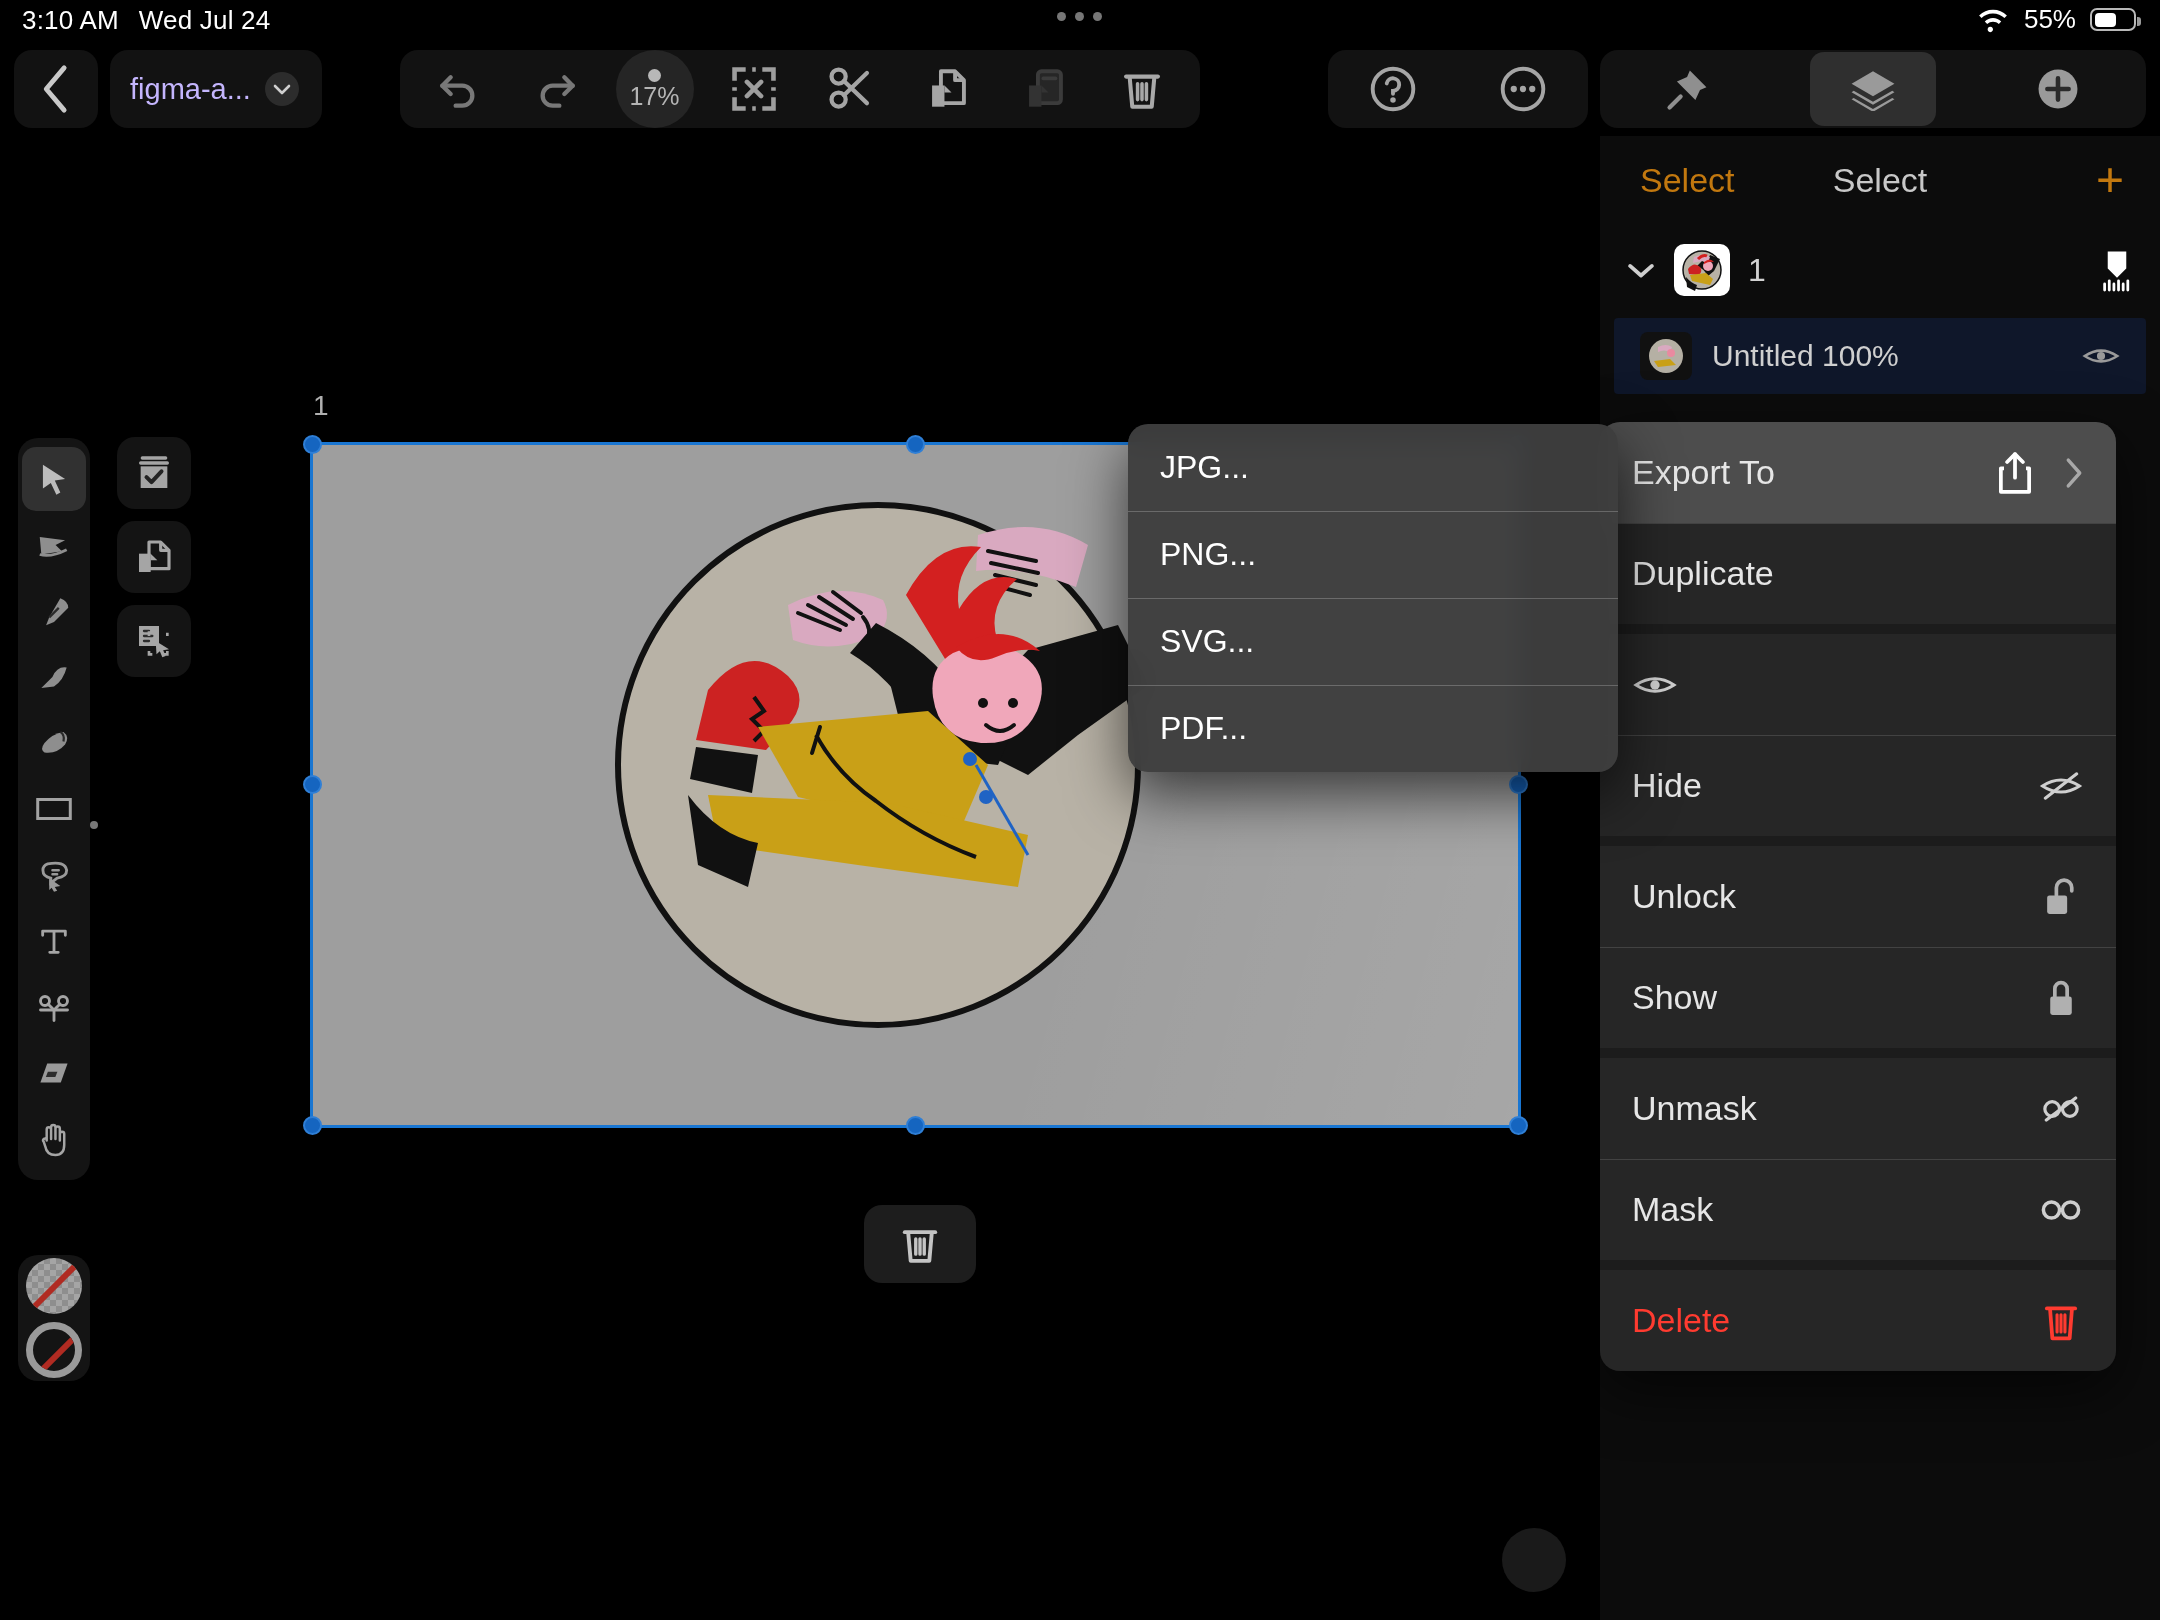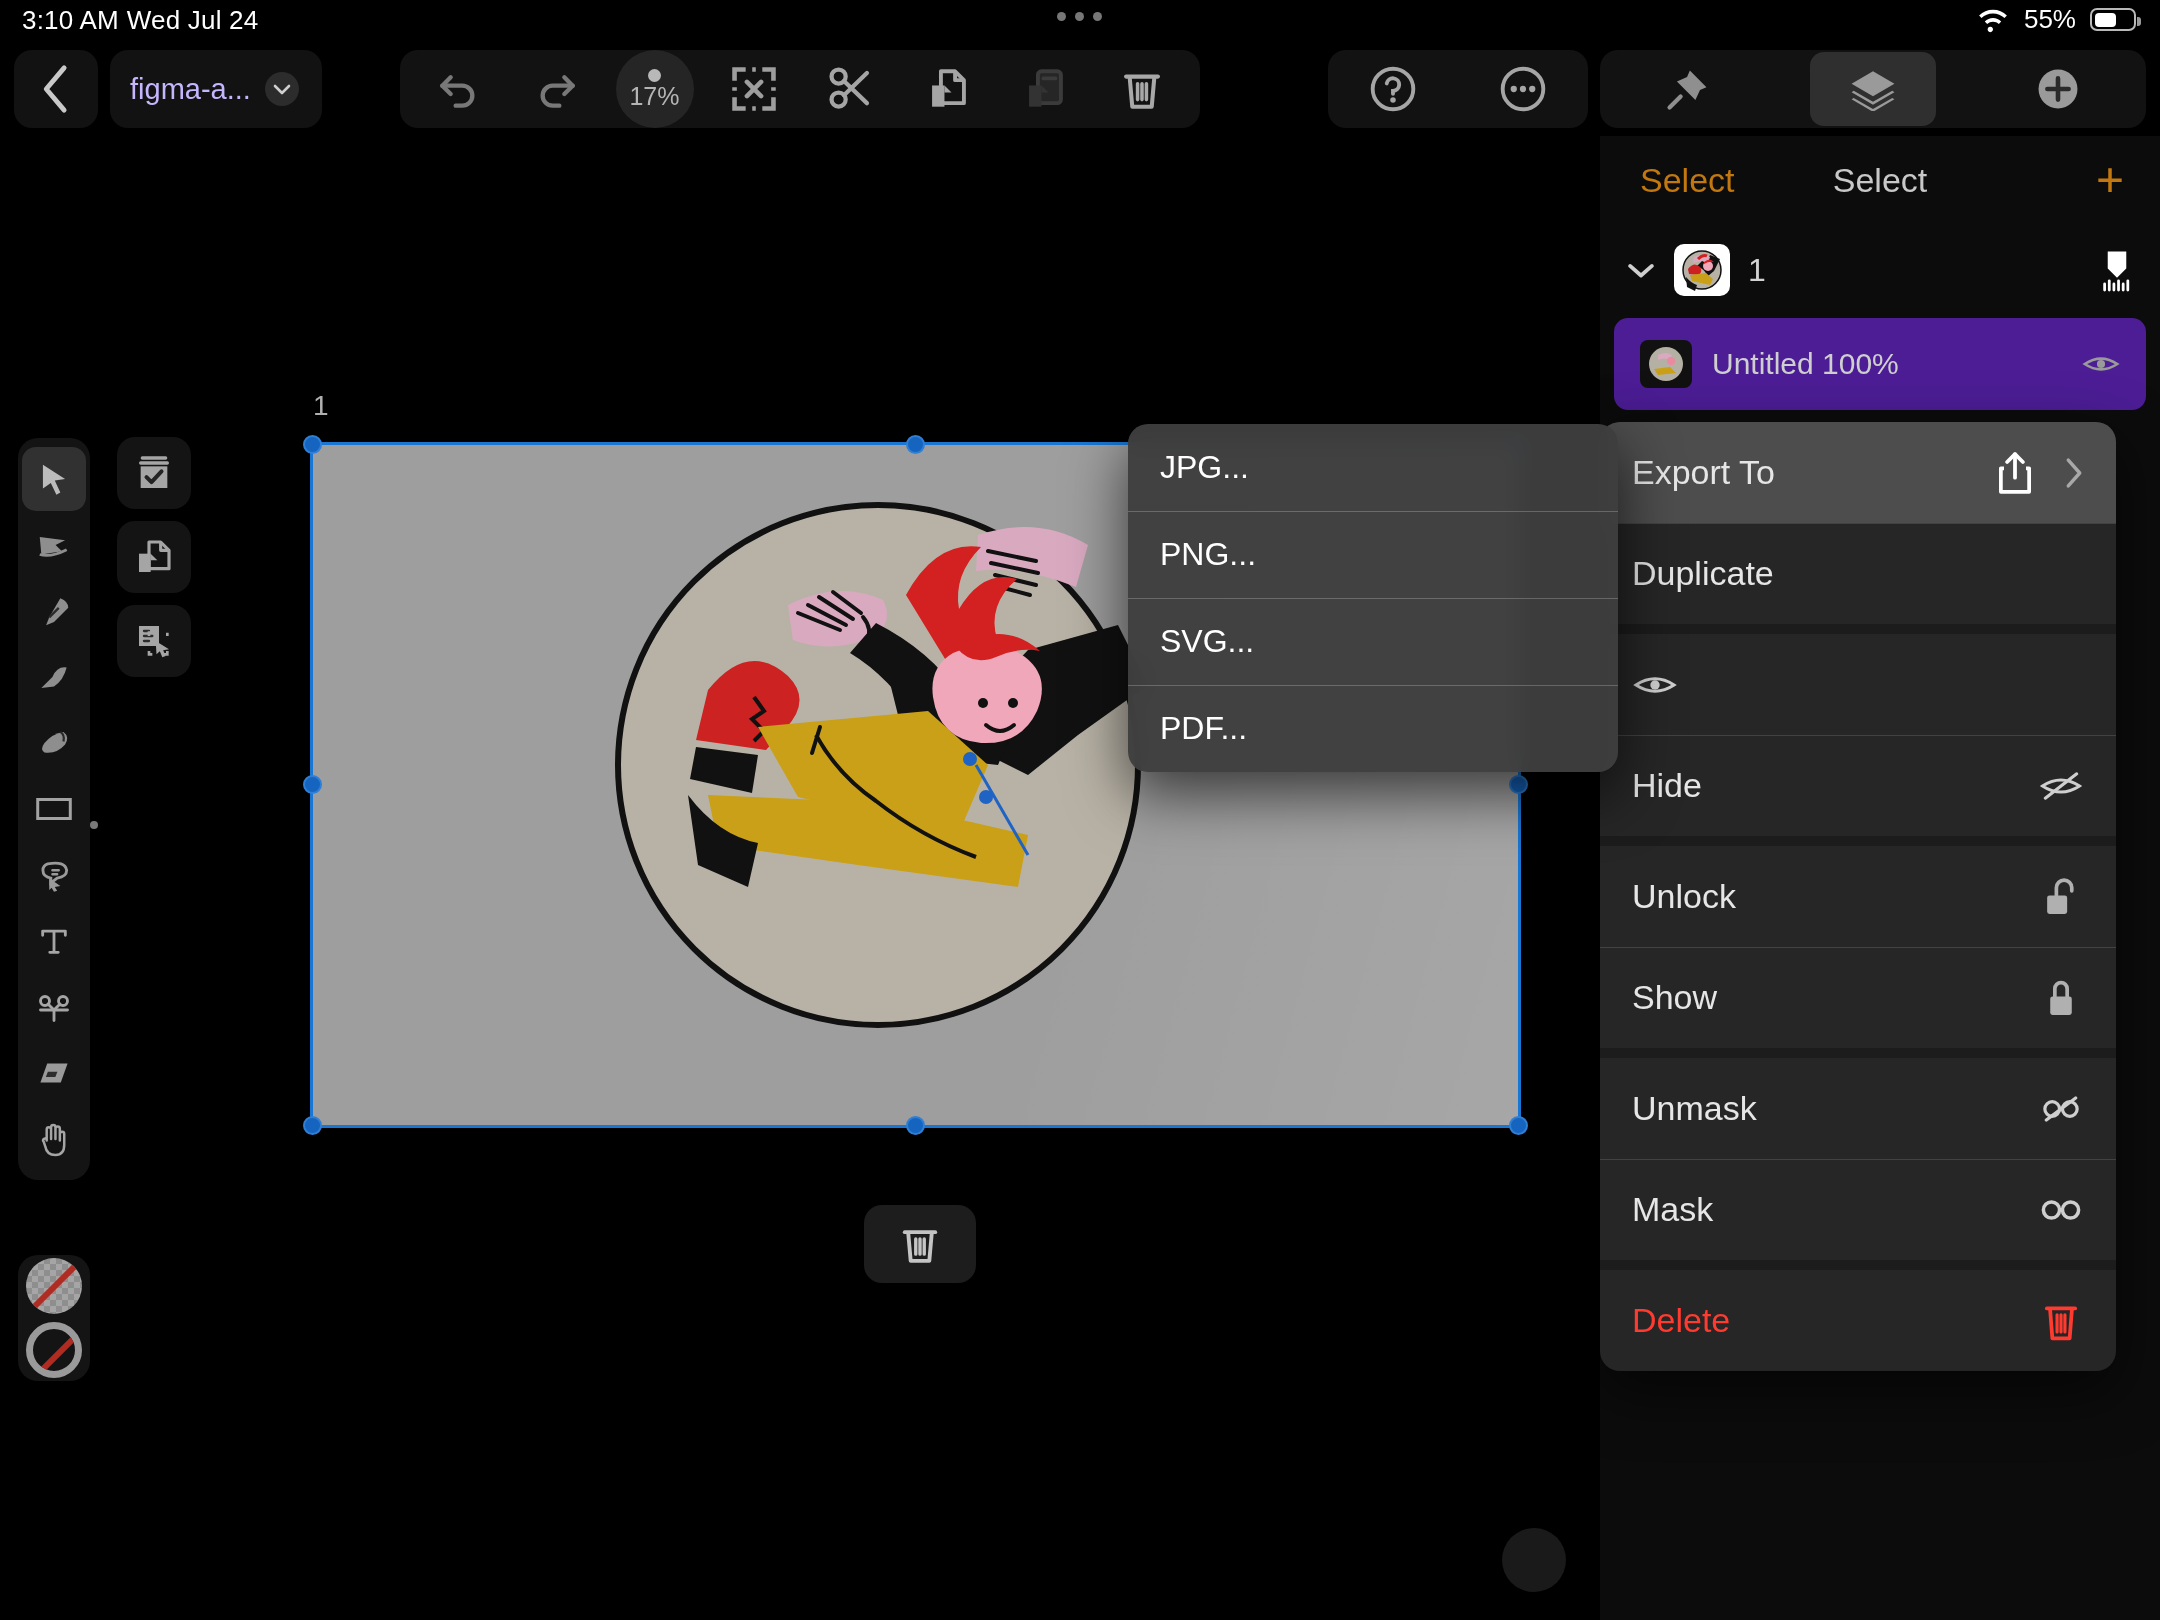--- a/index.html
+++ b/index.html
@@ -6,21 +6,21 @@
   html, body {
     width: 2160px; height: 1620px;
     background: #000;
     font-family: "Liberation Sans", sans-serif;
     overflow: hidden;
   }
   .root { position: relative; width: 2160px; height: 1620px; background: #000; }
 
   
   .statusbar { position: absolute; left: 0; top: 0; width: 2160px; height: 42px; }
-  .sb-left { position: absolute; left: 22px; top: 5px; display: flex; align-items: baseline; gap: 8px; }
+  .sb-left { position: absolute; left: 22px; top: 5px; display: flex; align-items: baseline; gap: 20px; }
   .sb-time { color: #fff; font-size: 26px; letter-spacing: 0.2px; }
   .sb-date { color: #fff; font-size: 26px; letter-spacing: 0.2px; }
   .sb-dots { position: absolute; left: 1057px; top: 12px; display: flex; gap: 9px; }
   .sb-dots i { width: 9px; height: 9px; border-radius: 50%; background: #777; display: block; }
   .sb-right { position: absolute; right: 24px; top: 4px; display: flex; align-items: center; gap: 14px; }
   .sb-pct { color: #fff; font-size: 26px; }
   .batt { width: 46px; height: 23px; border: 2.5px solid #b9b9b9; border-radius: 7px; position: relative; }
   .batt::after { content: ""; position: absolute; right: -7px; top: 7px; width: 4px; height: 9px;
     background: #9a9a9a; border-radius: 0 3px 3px 0; }
   .batt i { position: absolute; left: 2.5px; top: 2.5px; bottom: 2.5px; width: 52%; background: #fff; border-radius: 4px; display: block; }
@@ -97,22 +97,22 @@
     display: flex; align-items: center; }
   .rp-select { position: absolute; left: 40px; color: #c2780f; font-size: 34px; }
   .rp-title { position: absolute; left: 0; width: 560px; text-align: center; color: #c8c8c8; font-size: 34px; }
   .rp-plus { position: absolute; right: 36px; color: #c2780f; font-size: 48px; line-height: 0.7; font-weight: 300; }
   .layer-row { position: absolute; left: 0; top: 88px; width: 560px; height: 92px;
     display: flex; align-items: center; padding: 0 26px; gap: 18px; }
   .lr-chev { width: 30px; display: flex; align-items: center; justify-content: center; }
   .thumb { width: 56px; height: 52px; background: #fff; border-radius: 10px;
     display: flex; align-items: center; justify-content: center; overflow: hidden; }
   .lr-name { color: #d2d2d2; font-size: 32px; flex: 1; }
-  .sublayer { position: absolute; left: 14px; top: 182px; width: 532px; height: 92px;
-    background: #4c1d95; border-radius: 14px; display: flex; align-items: center;
+  .sublayer { position: absolute; left: 14px; top: 182px; width: 532px; height: 76px;
+    background: #0f172a; border-radius: 4px; display: flex; align-items: center;
     padding: 0 26px; gap: 20px; }
   .sub-thumb { width: 52px; height: 48px; background: #111; border-radius: 8px; overflow: hidden;
     display: flex; align-items: center; justify-content: center; }
   .sub-name { color: #cfcfcf; font-size: 30px; }
   .sub-eye { margin-left: auto; }
 
   
   .ctxmenu { position: absolute; left: 1600px; top: 422px; width: 516px;
     border-radius: 20px; overflow: hidden;
     background: rgba(40,40,40,0.96); backdrop-filter: blur(12px);

